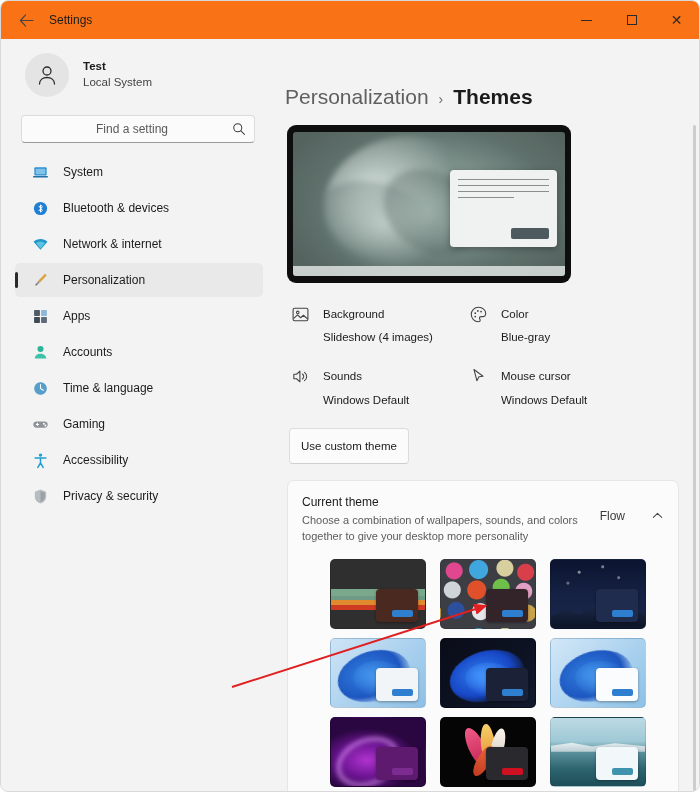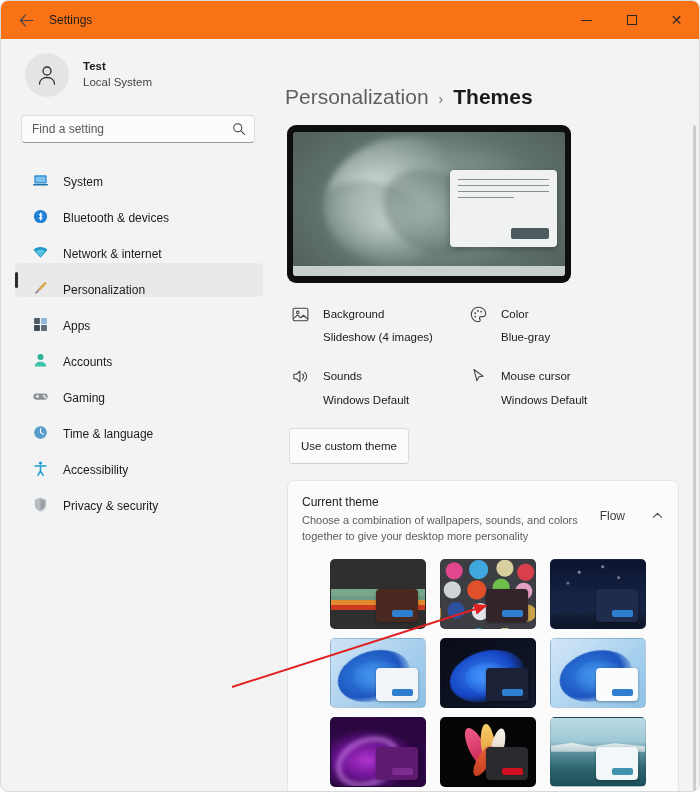--- a/index.html
+++ b/index.html
@@ -101,32 +101,33 @@
     padding: 0 8px 0 10px;
   }
   .searchbox input {
     flex: 1;
     border: none;
     outline: none;
     background: transparent;
     font-family: "Liberation Sans", sans-serif;
     font-size: 12px;
     color: #1b1b1b;
+    text-align: center;
   }
   .searchbox input::placeholder { color: #5a5a5a; }
   .search-icon { color: #3a3a3a; display: flex; }
 
   .nav { margin-top: 12px; }
   .nav-item {
     position: relative;
     height: 34px;
     margin: 0 8px 2px 6px;
     padding-left: 16px;
     display: flex;
-    align-items: flex-end;
+    align-items: center;
     border-radius: 5px;
   }
   .nav-item.active { background: #e9e9e9; }
   .nav-item.active::before {
     content: "";
     position: absolute;
     left: 0; top: 9px;
     width: 3px; height: 16px;
     border-radius: 2px;
     background: #2b2b2b;
@@ -459,39 +460,39 @@
               <circle cx="9" cy="5.4" r="3.2" fill="#2bb39a"></circle>
               <path d="M3 15.4c0-3.2 2.7-5 6-5s6 1.8 6 5H3z" fill="#39c4a8"></path>
             </svg>
           </span>
           <span class="nav-label">Accounts</span>
         </div>
 
         <div class="nav-item">
           <span class="nav-ico">
             <svg width="17" height="17" viewBox="0 0 18 18">
+              <circle cx="9" cy="9" r="6.6" fill="#9ec9e0"></circle>
+              <path d="M9 2.4a6.6 6.6 0 010 13.2A6.6 6.6 0 019 2.4z" fill="#3f8fc4" opacity=".75"></path>
+              <path d="M9 4.8V9l3 1.8" stroke="#fff" stroke-width="1.15" fill="none" stroke-linecap="round"></path>
+            </svg>
+          </span>
+          <span class="nav-label">Time &amp; language</span>
+        </div>
+
+        <div class="nav-item">
+          <span class="nav-ico">
+            <svg width="17" height="17" viewBox="0 0 18 18">
               <rect x="1.4" y="5.8" width="15.2" height="6.6" rx="3.3" fill="#8d9399"></rect>
               <circle cx="12.6" cy="8.2" r="1" fill="#fff"></circle>
               <circle cx="14.2" cy="10" r="1" fill="#fff"></circle>
               <rect x="4" y="8.4" width="3.4" height="1.1" rx="0.55" fill="#fff"></rect>
               <rect x="5.15" y="7.25" width="1.1" height="3.4" rx="0.55" fill="#fff"></rect>
             </svg>
           </span>
           <span class="nav-label">Gaming</span>
-        </div>
-
-        <div class="nav-item">
-          <span class="nav-ico">
-            <svg width="17" height="17" viewBox="0 0 18 18">
-              <circle cx="9" cy="9" r="6.6" fill="#9ec9e0"></circle>
-              <path d="M9 2.4a6.6 6.6 0 010 13.2A6.6 6.6 0 019 2.4z" fill="#3f8fc4" opacity=".75"></path>
-              <path d="M9 4.8V9l3 1.8" stroke="#fff" stroke-width="1.15" fill="none" stroke-linecap="round"></path>
-            </svg>
-          </span>
-          <span class="nav-label">Time &amp; language</span>
         </div>
 
         <div class="nav-item">
           <span class="nav-ico">
             <svg width="17" height="17" viewBox="0 0 18 18">
               <circle cx="9" cy="3.3" r="1.8" fill="#1e9fd4"></circle>
               <path d="M3.3 6.4h11.4M9 6.4v5m0 0l-2.8 5M9 11.4l2.8 5" stroke="#1e9fd4" stroke-width="1.6" stroke-linecap="round" fill="none"></path>
             </svg>
           </span>
           <span class="nav-label">Accessibility</span>

